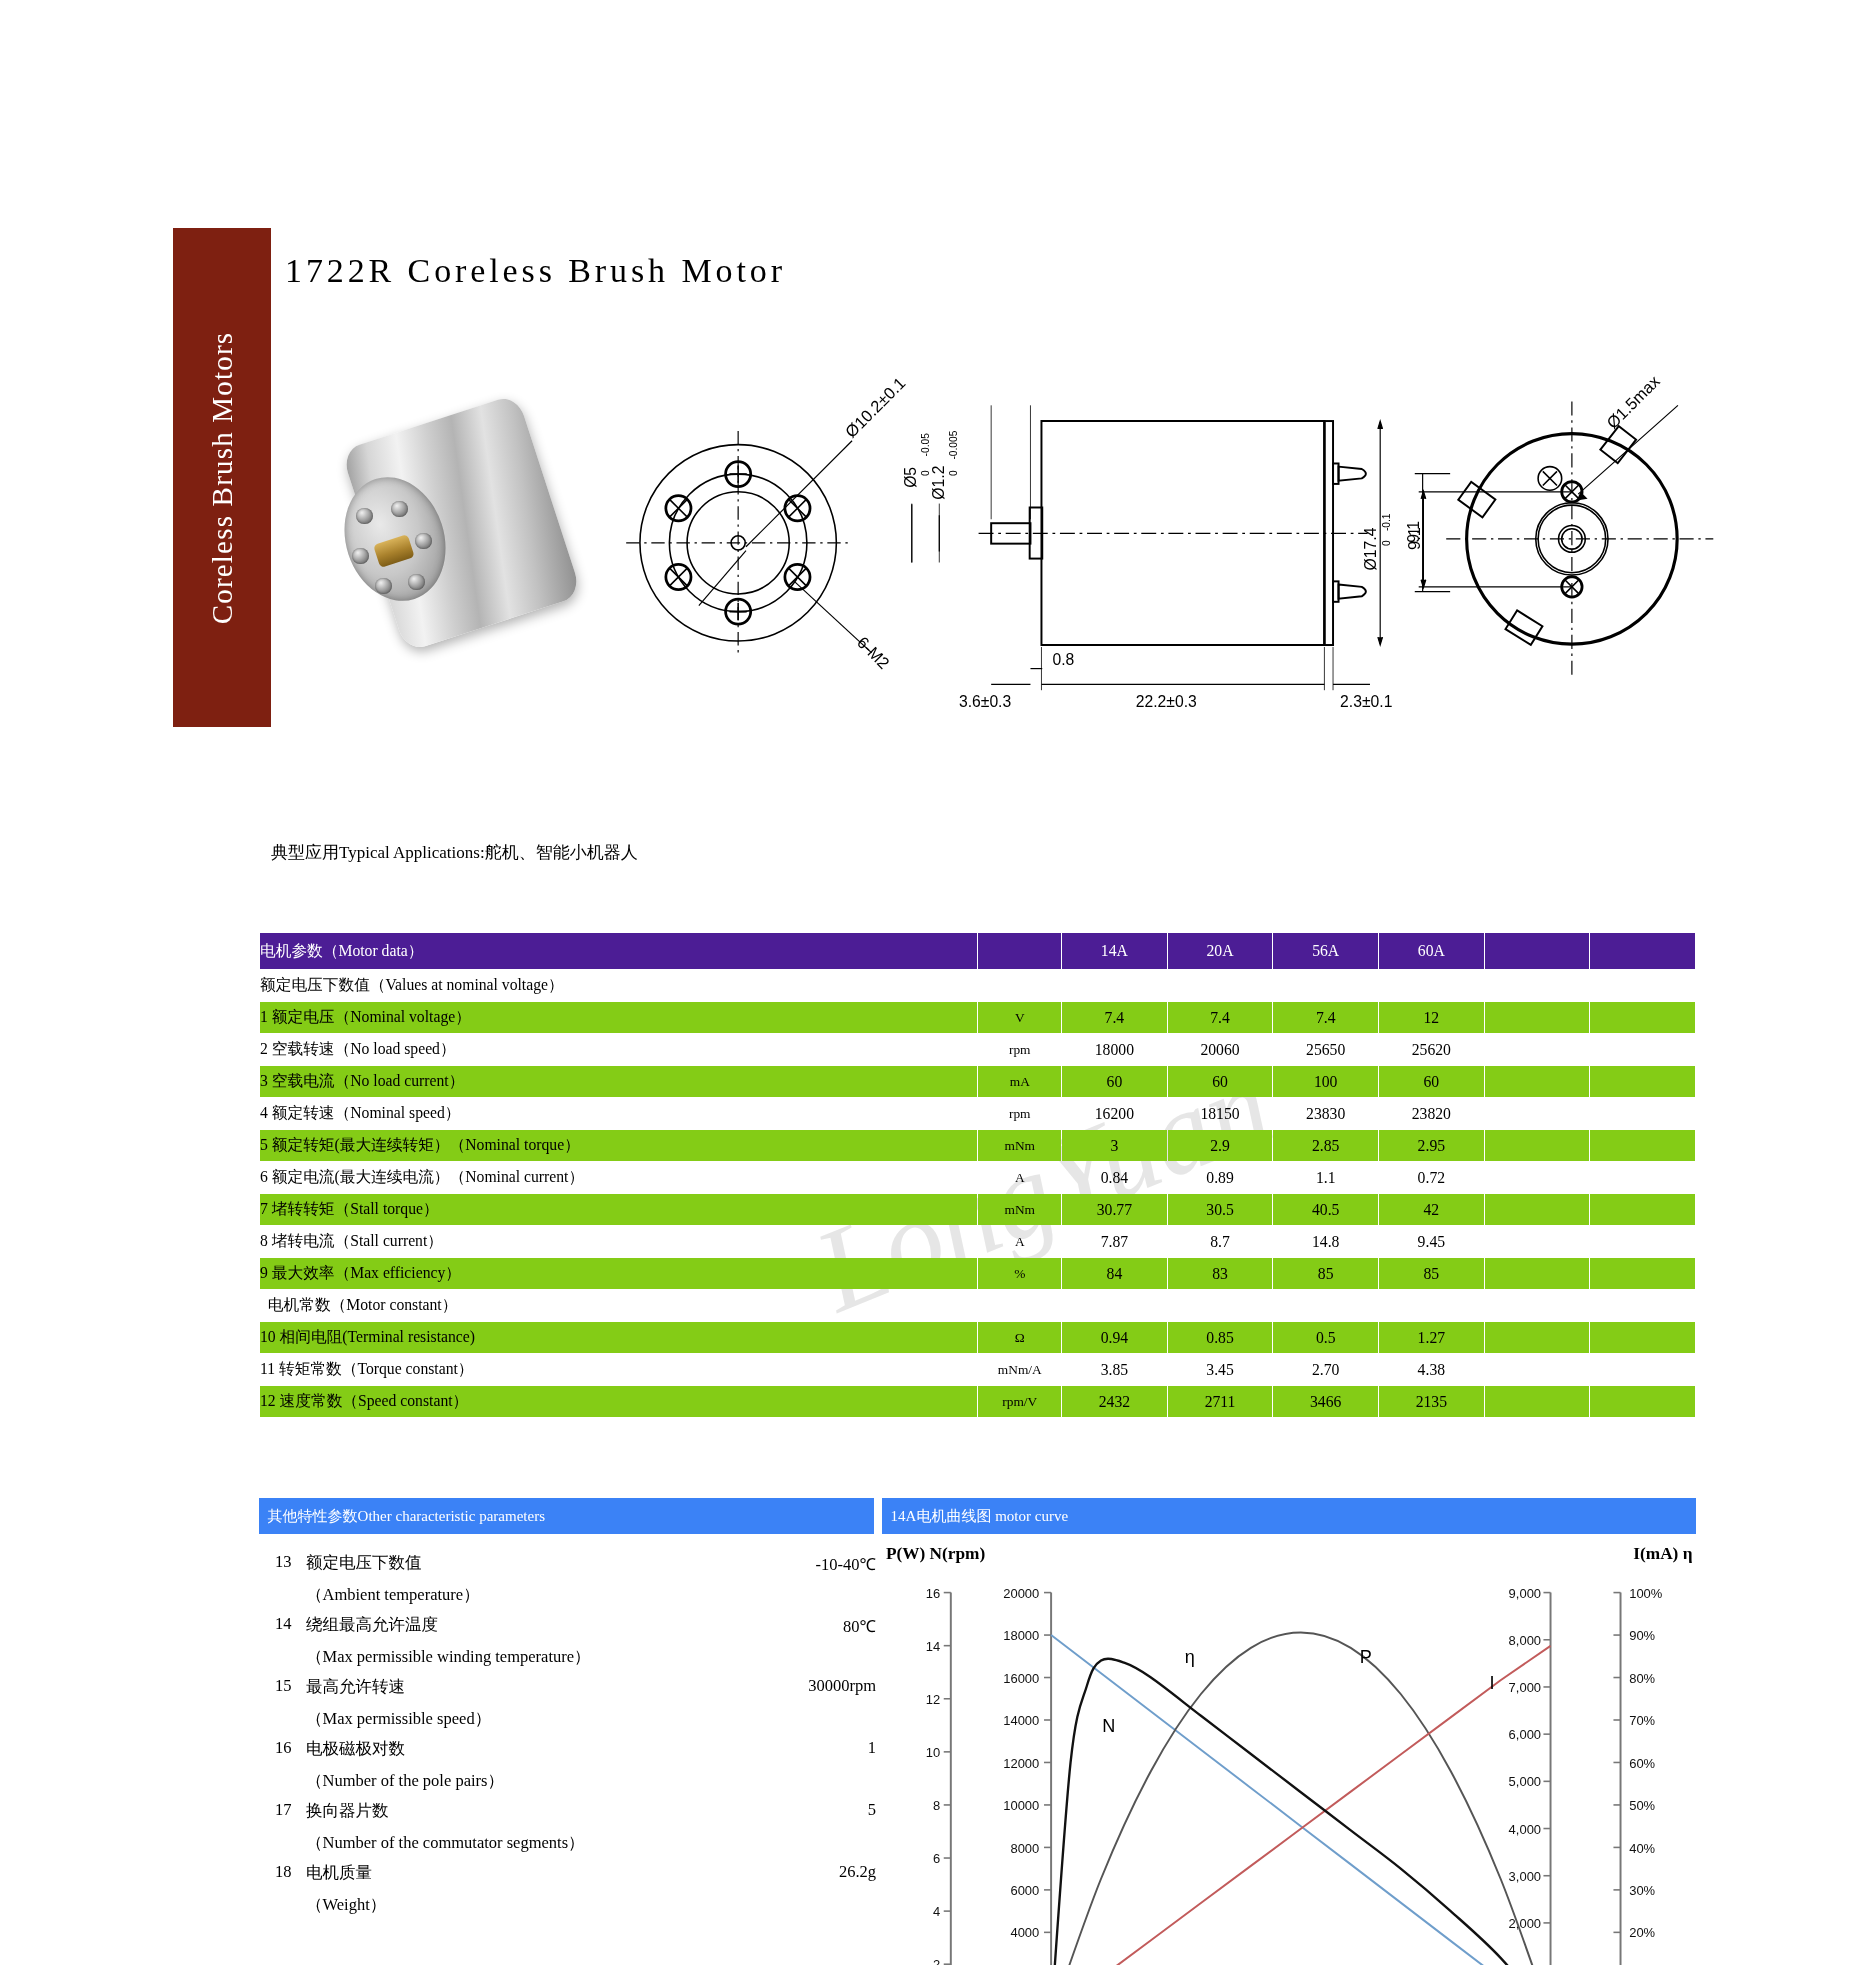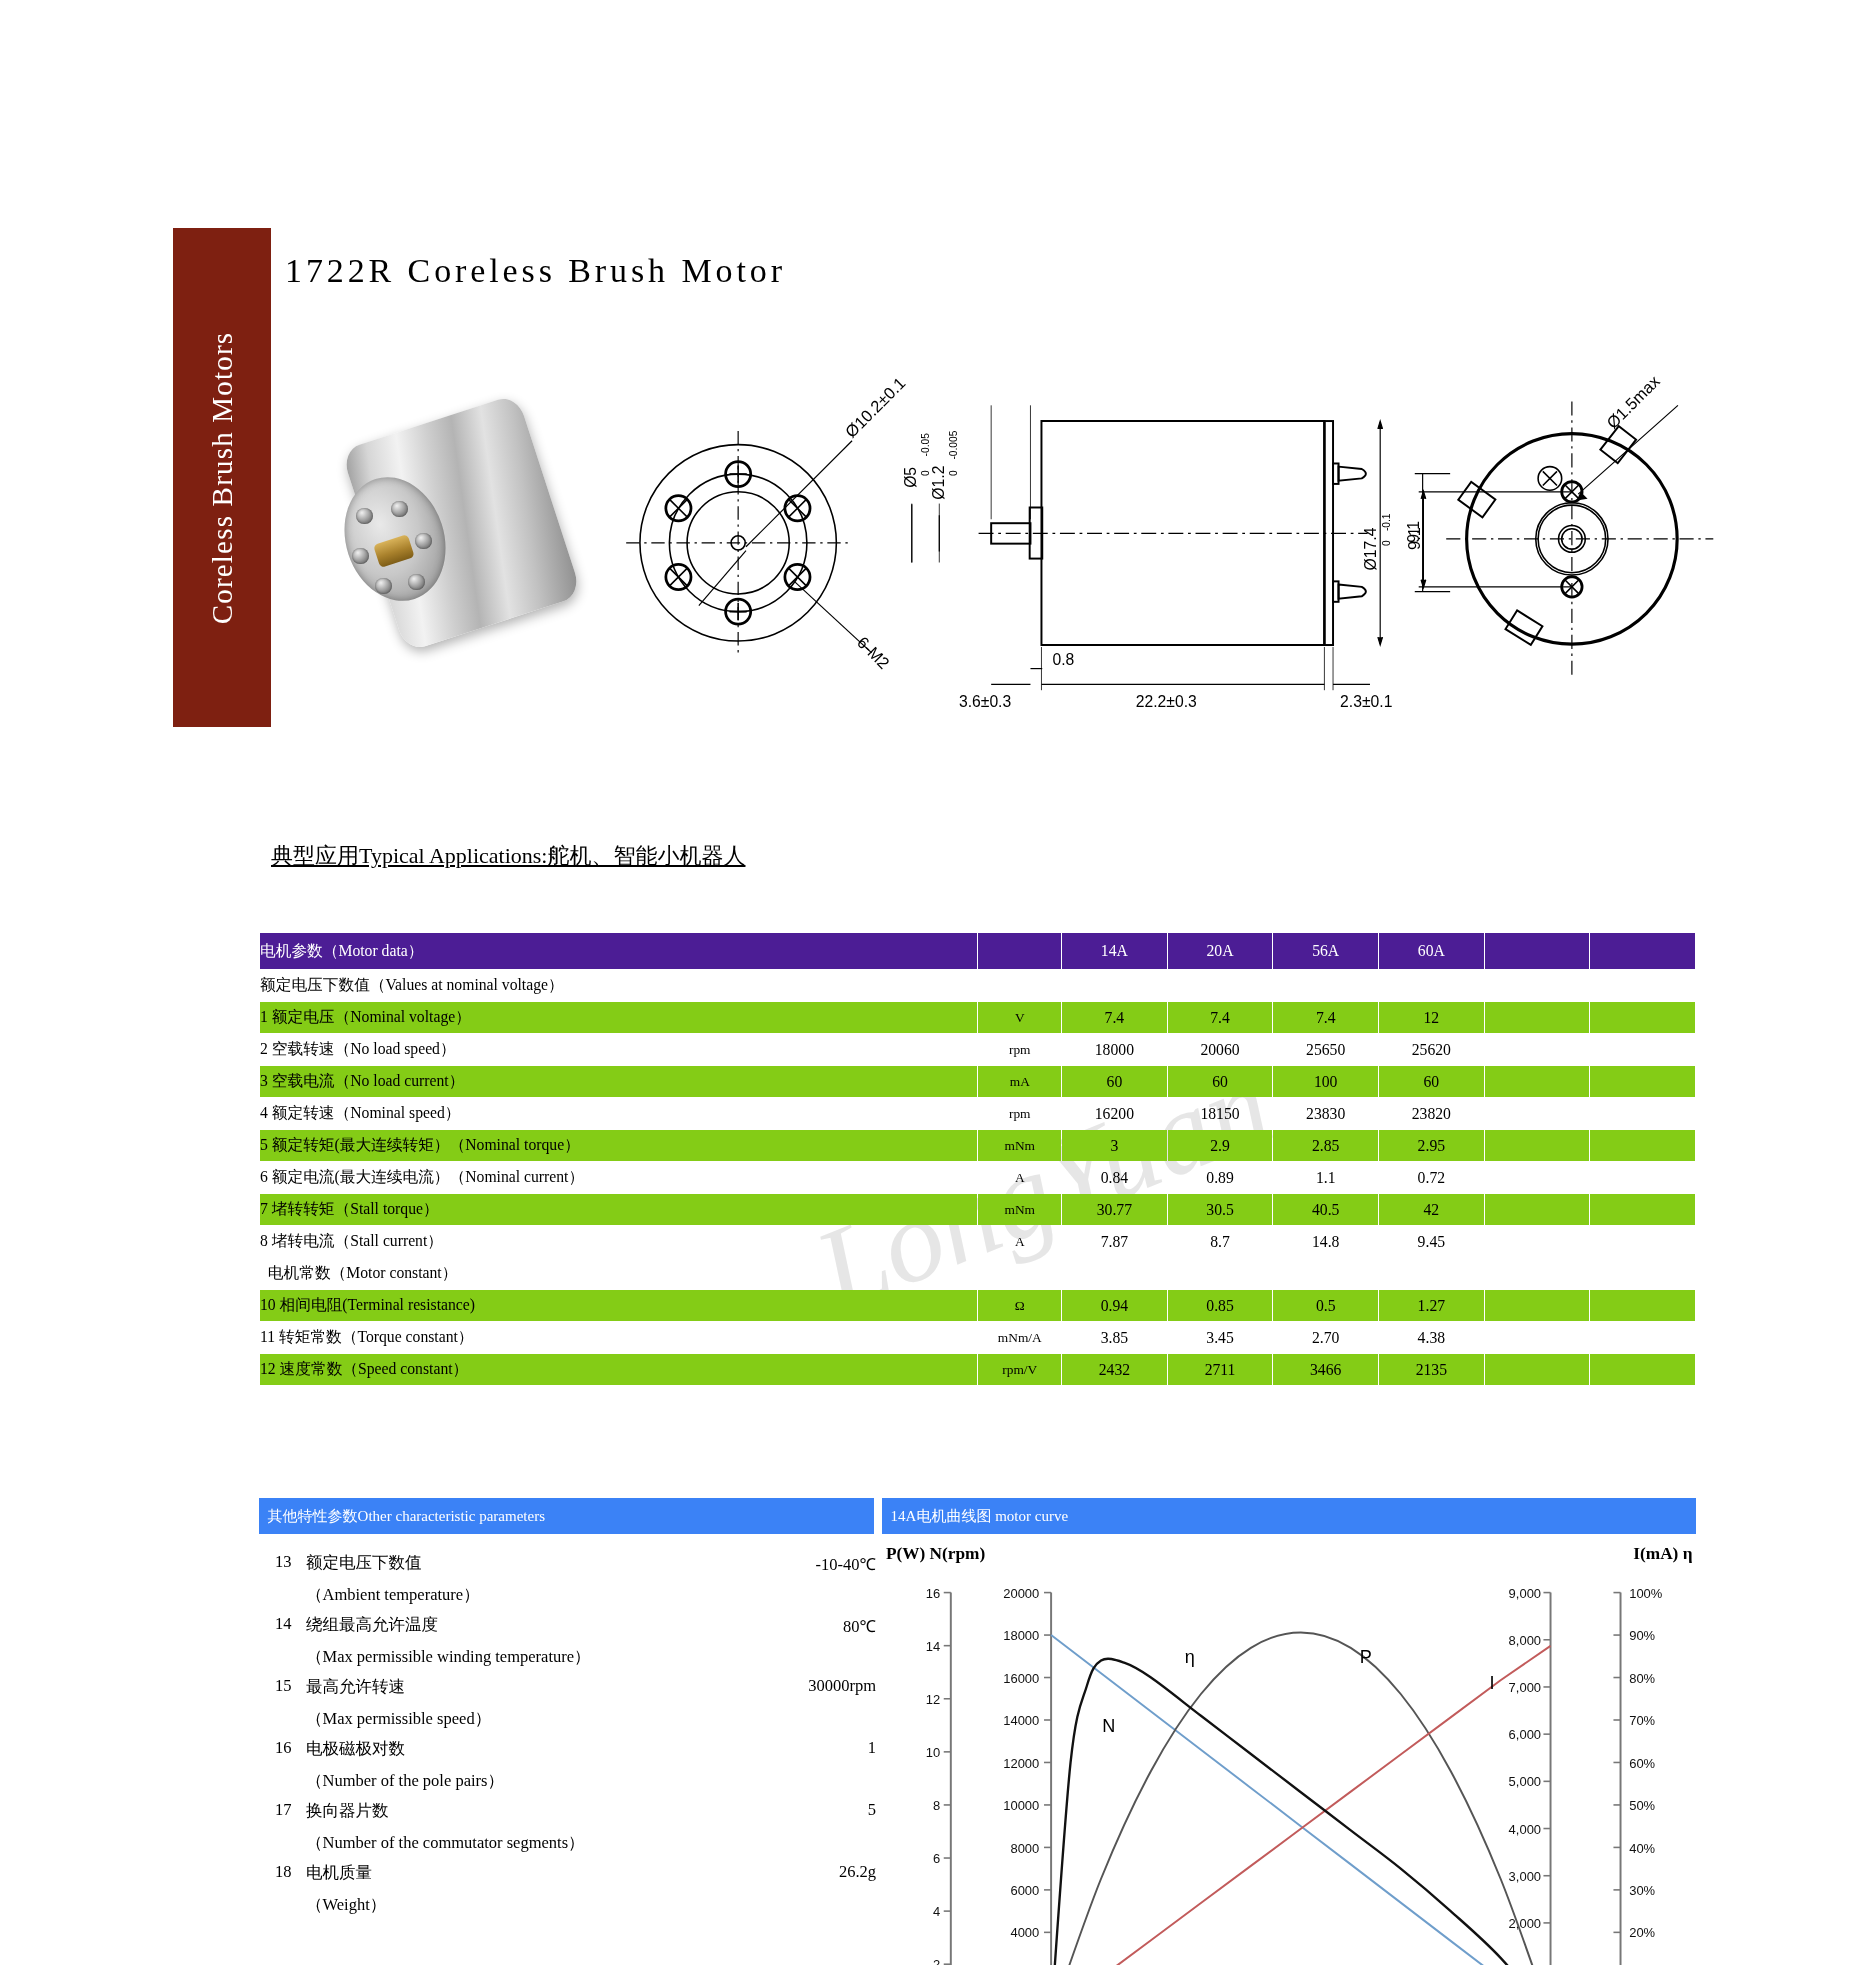--- a/index.html
+++ b/index.html
@@ -64,21 +64,21 @@
     background:radial-gradient(circle at 35% 30%,#f0f0f0,#8e8e8e 60%,#5b5b5b);
     box-shadow:inset 0 0 2.4px rgba(0,0,0,.5);
   }
 
   
   .dwg{position:absolute;}
 
   
   .apps{
     position:absolute;left:271px;top:841px;
-    font-size:22px;white-space:nowrap;text-decoration:underline;
+    font-size:17px;white-space:nowrap;
   }
 
   
   .tbl{
     position:absolute;left:259px;top:932px;width:1437px;
     border-collapse:separate;border-spacing:1.6px 1.2px;
     font-size:15.7px;
   }
   .tbl td{padding:0;height:31px;vertical-align:middle;}
   .tbl tr.hdr td{background:#4c1d95;color:#fff;height:36px;}
@@ -398,20 +398,30 @@
           <td class="cell-val c-val"></td>
           <td class="cell-val c-val"></td>
     </tr>
         <tr class="plain">
       <td class="cell-label c-label">8 堵转电流（Stall current）</td>
       <td class="cell-unit c-unit">A</td>
       <td class="cell-val c-val">7.87</td>
           <td class="cell-val c-val">8.7</td>
           <td class="cell-val c-val">14.8</td>
           <td class="cell-val c-val">9.45</td>
+          <td class="cell-val c-val"></td>
+          <td class="cell-val c-val"></td>
+    </tr>
+        <tr class="shade">
+      <td class="cell-label c-label">9 最大效率（Max efficiency）</td>
+      <td class="cell-unit c-unit">%</td>
+      <td class="cell-val c-val">84</td>
+          <td class="cell-val c-val">83</td>
+          <td class="cell-val c-val">85</td>
+          <td class="cell-val c-val">85</td>
           <td class="cell-val c-val"></td>
           <td class="cell-val c-val"></td>
     </tr>
         <tr class="plain">
         <td class="cell-label c-label">
           &nbsp;&nbsp;电机常数（Motor constant）</td>
         <td class="c-unit"></td>
         <td class="c-val"></td>
           <td class="c-val"></td>
           <td class="c-val"></td>

